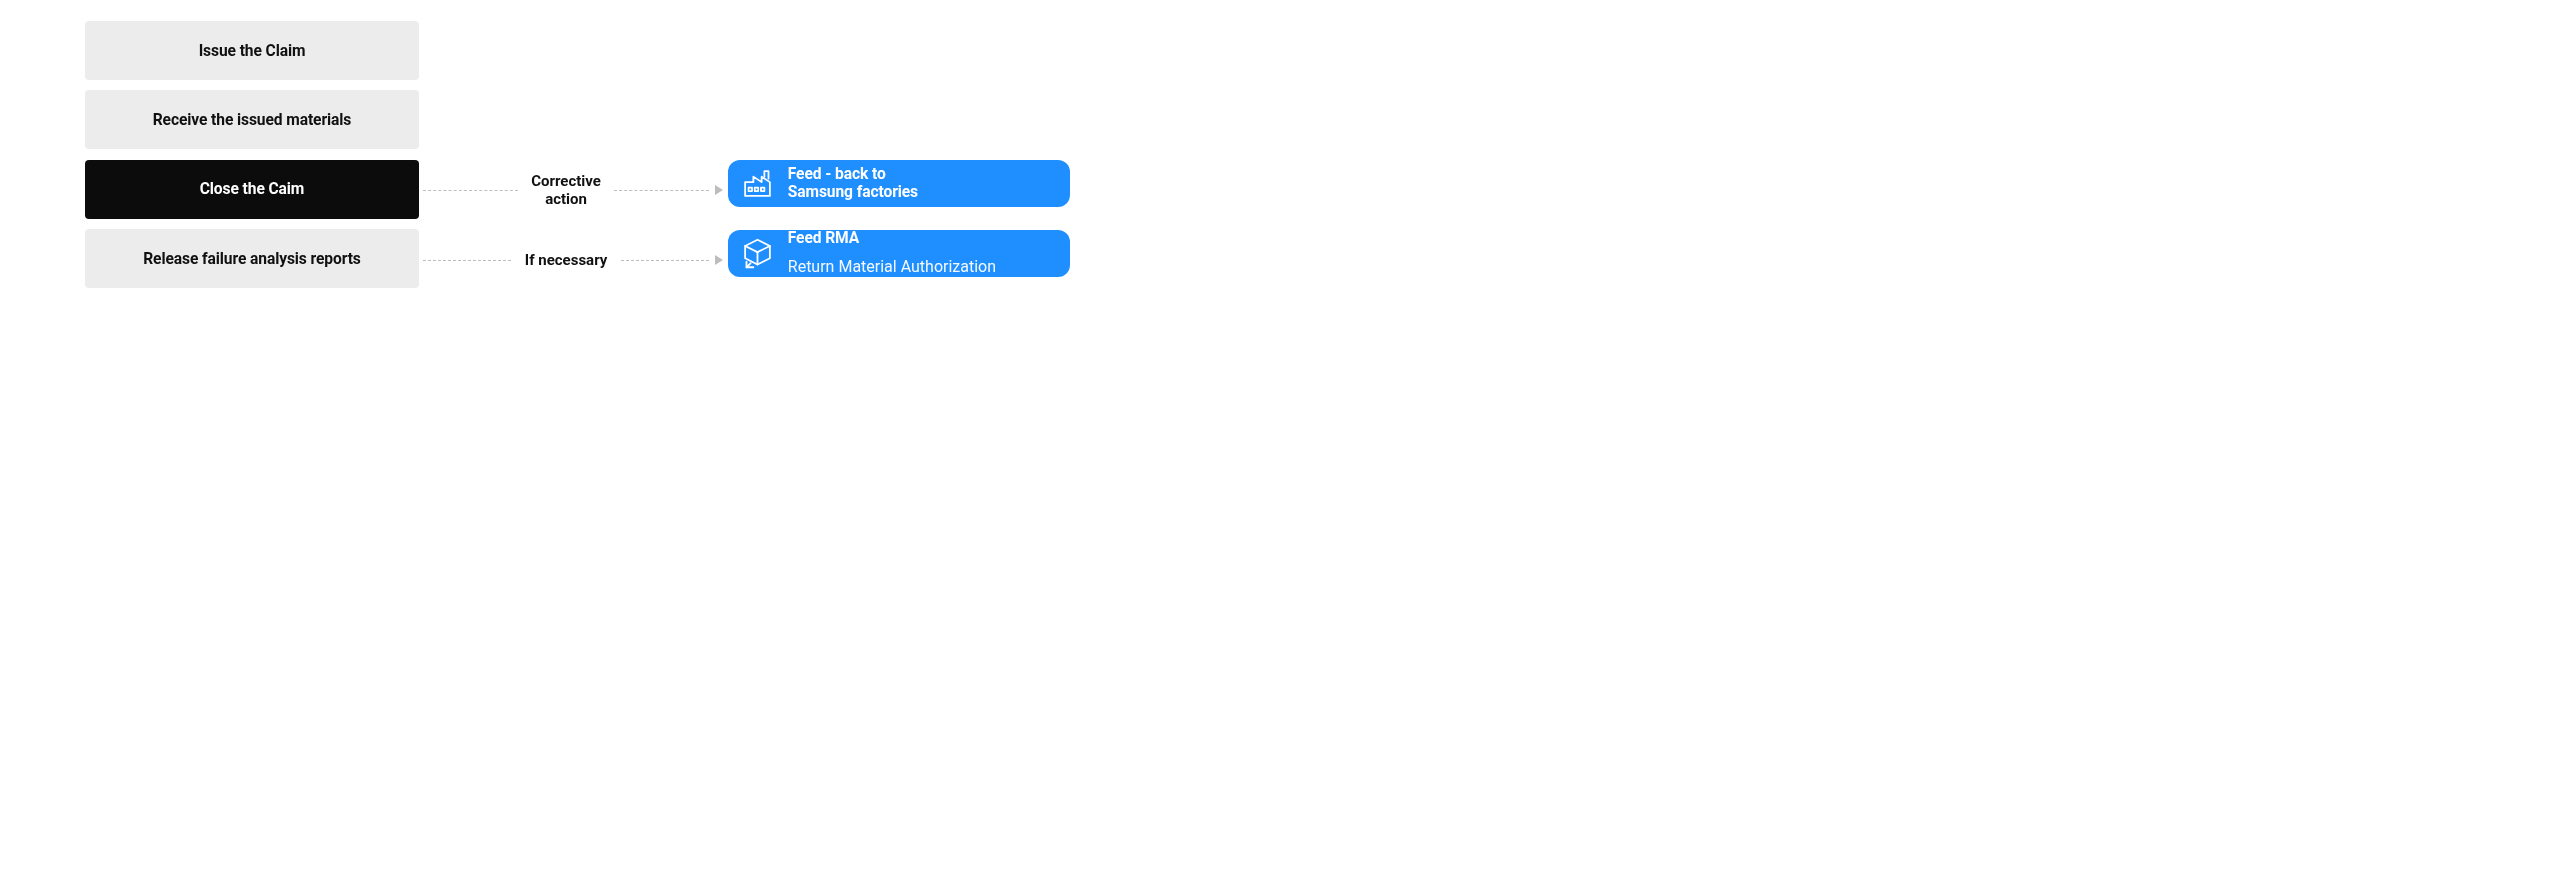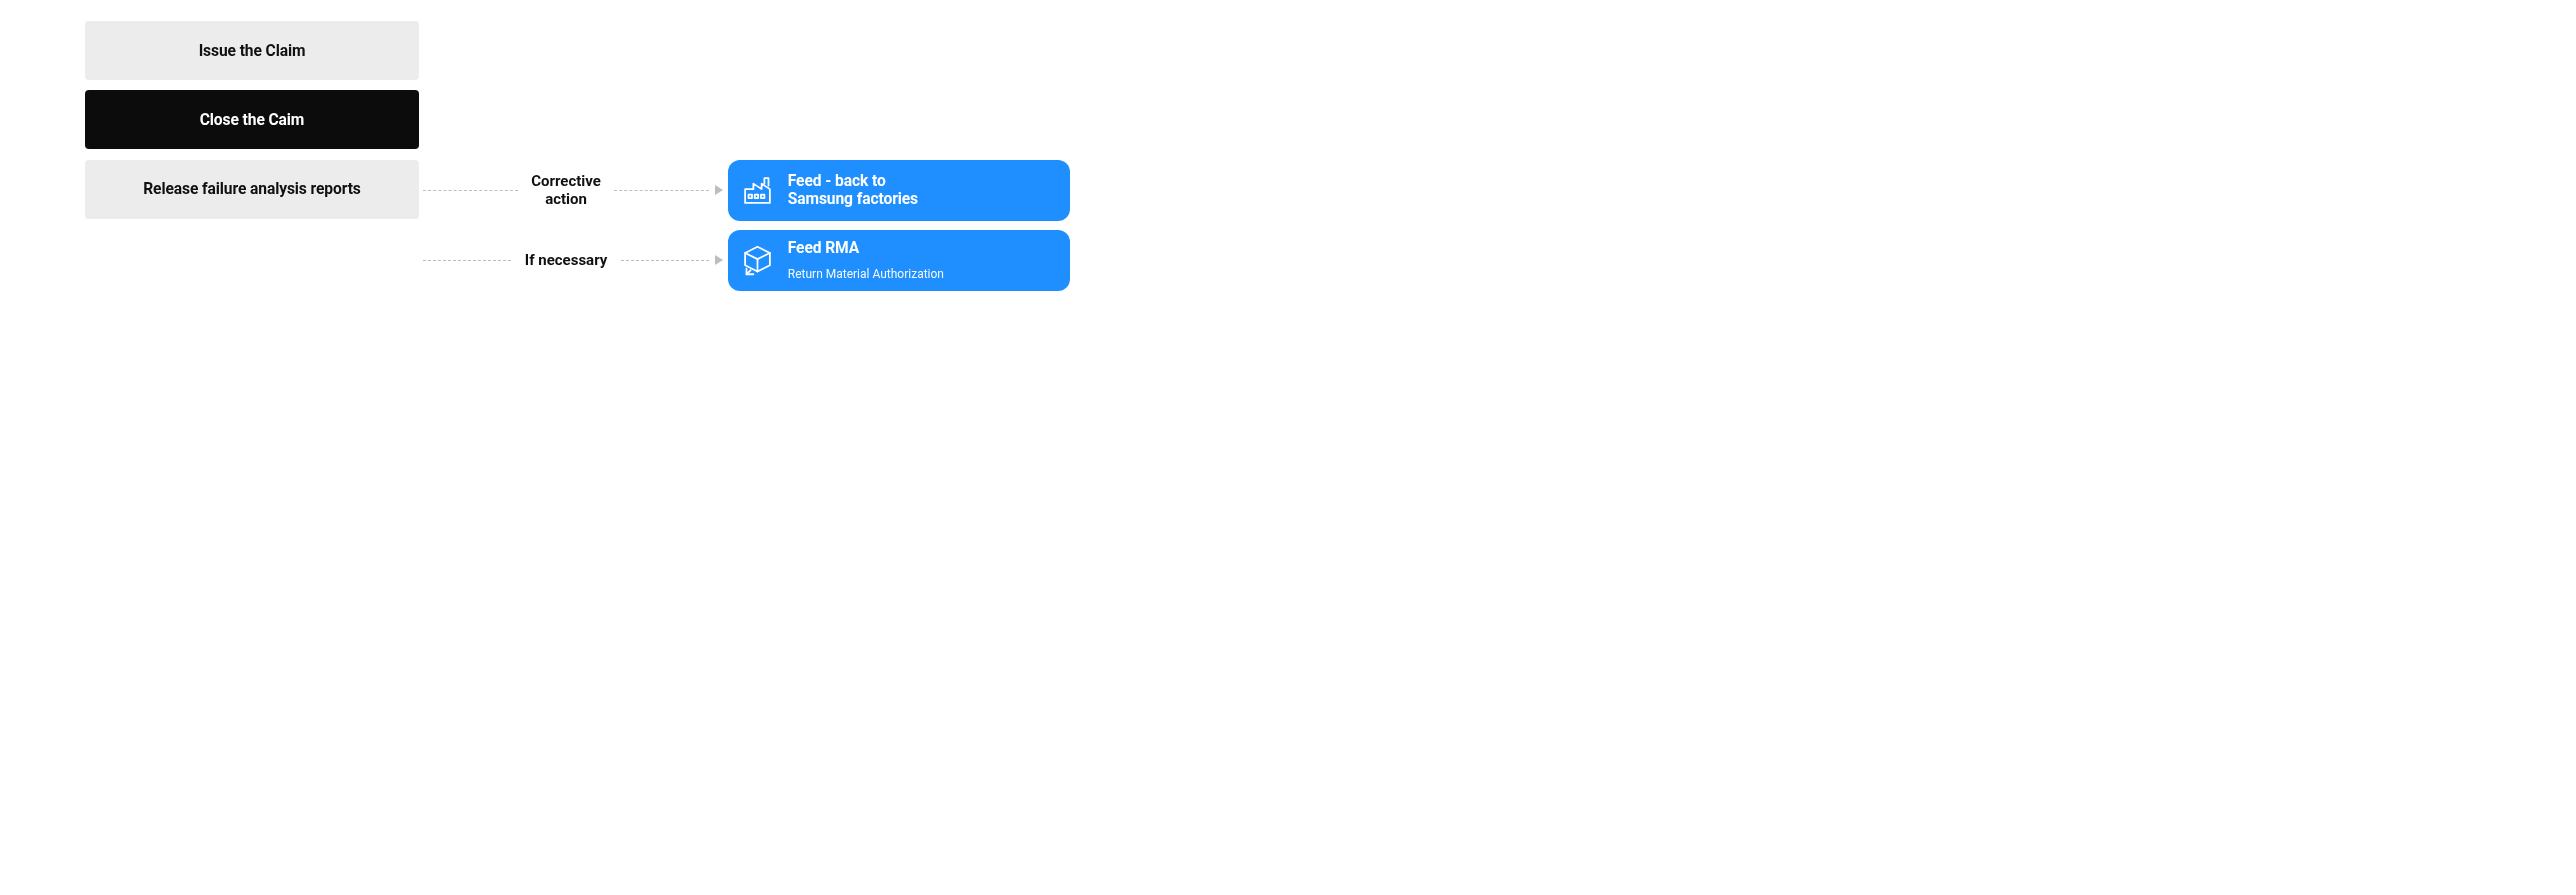--- a/index.html
+++ b/index.html
@@ -50,21 +50,21 @@
     display: flex;
     flex-direction: column;
     gap: 10.4px;
   }
   .right-1 { top: 160px; }
   .right-2 { top: 230px; }
   .result {
     background: #1f8fff;
     color: #ffffff;
     border-radius: 12px;
-    height: 61px;
+    height: 47px;
     display: flex;
     align-items: center;
     padding: 0 16.3px 0 13.4px;
     box-sizing: border-box;
     gap: 13.4px;
   }
   .result .icon {
     width: 33px;
     height: 33px;
     flex: 0 0 33px;
@@ -77,21 +77,21 @@
     flex-direction: column;
     line-height: 1.15;
   }
   .result .txt .title {
     font-weight: 700;
     font-size: 15.6px;
     letter-spacing: -0.1px;
   }
   .result .txt .sub {
     font-weight: 400;
-    font-size: 12px;
+    font-size: 16px;
     opacity: 0.95;
     margin-top: 10px;
   }
   .connector {
     position: absolute;
     display: flex;
     align-items: center;
     justify-content: center;
     gap: 7.4px;
   }
@@ -121,20 +121,23 @@
   .conn-2 { left: 423px; top: 245px; width: 300px; height: 30px; }
 </style>
 </head>
 <body>
 
 <div class="canvas">
 
   <div class="col-left">
     <div class="step">
       <span>Issue the Claim</span>
+    </div>
+    <div class="step">
+      <span>Receive the issued materials</span>
     </div>
     <div class="step final">
       <span>Close the Caim</span>
     </div>
     <div class="step">
       <span>Release failure analysis reports</span>
     </div>
   </div>
 
   <div class="connector conn-1">

